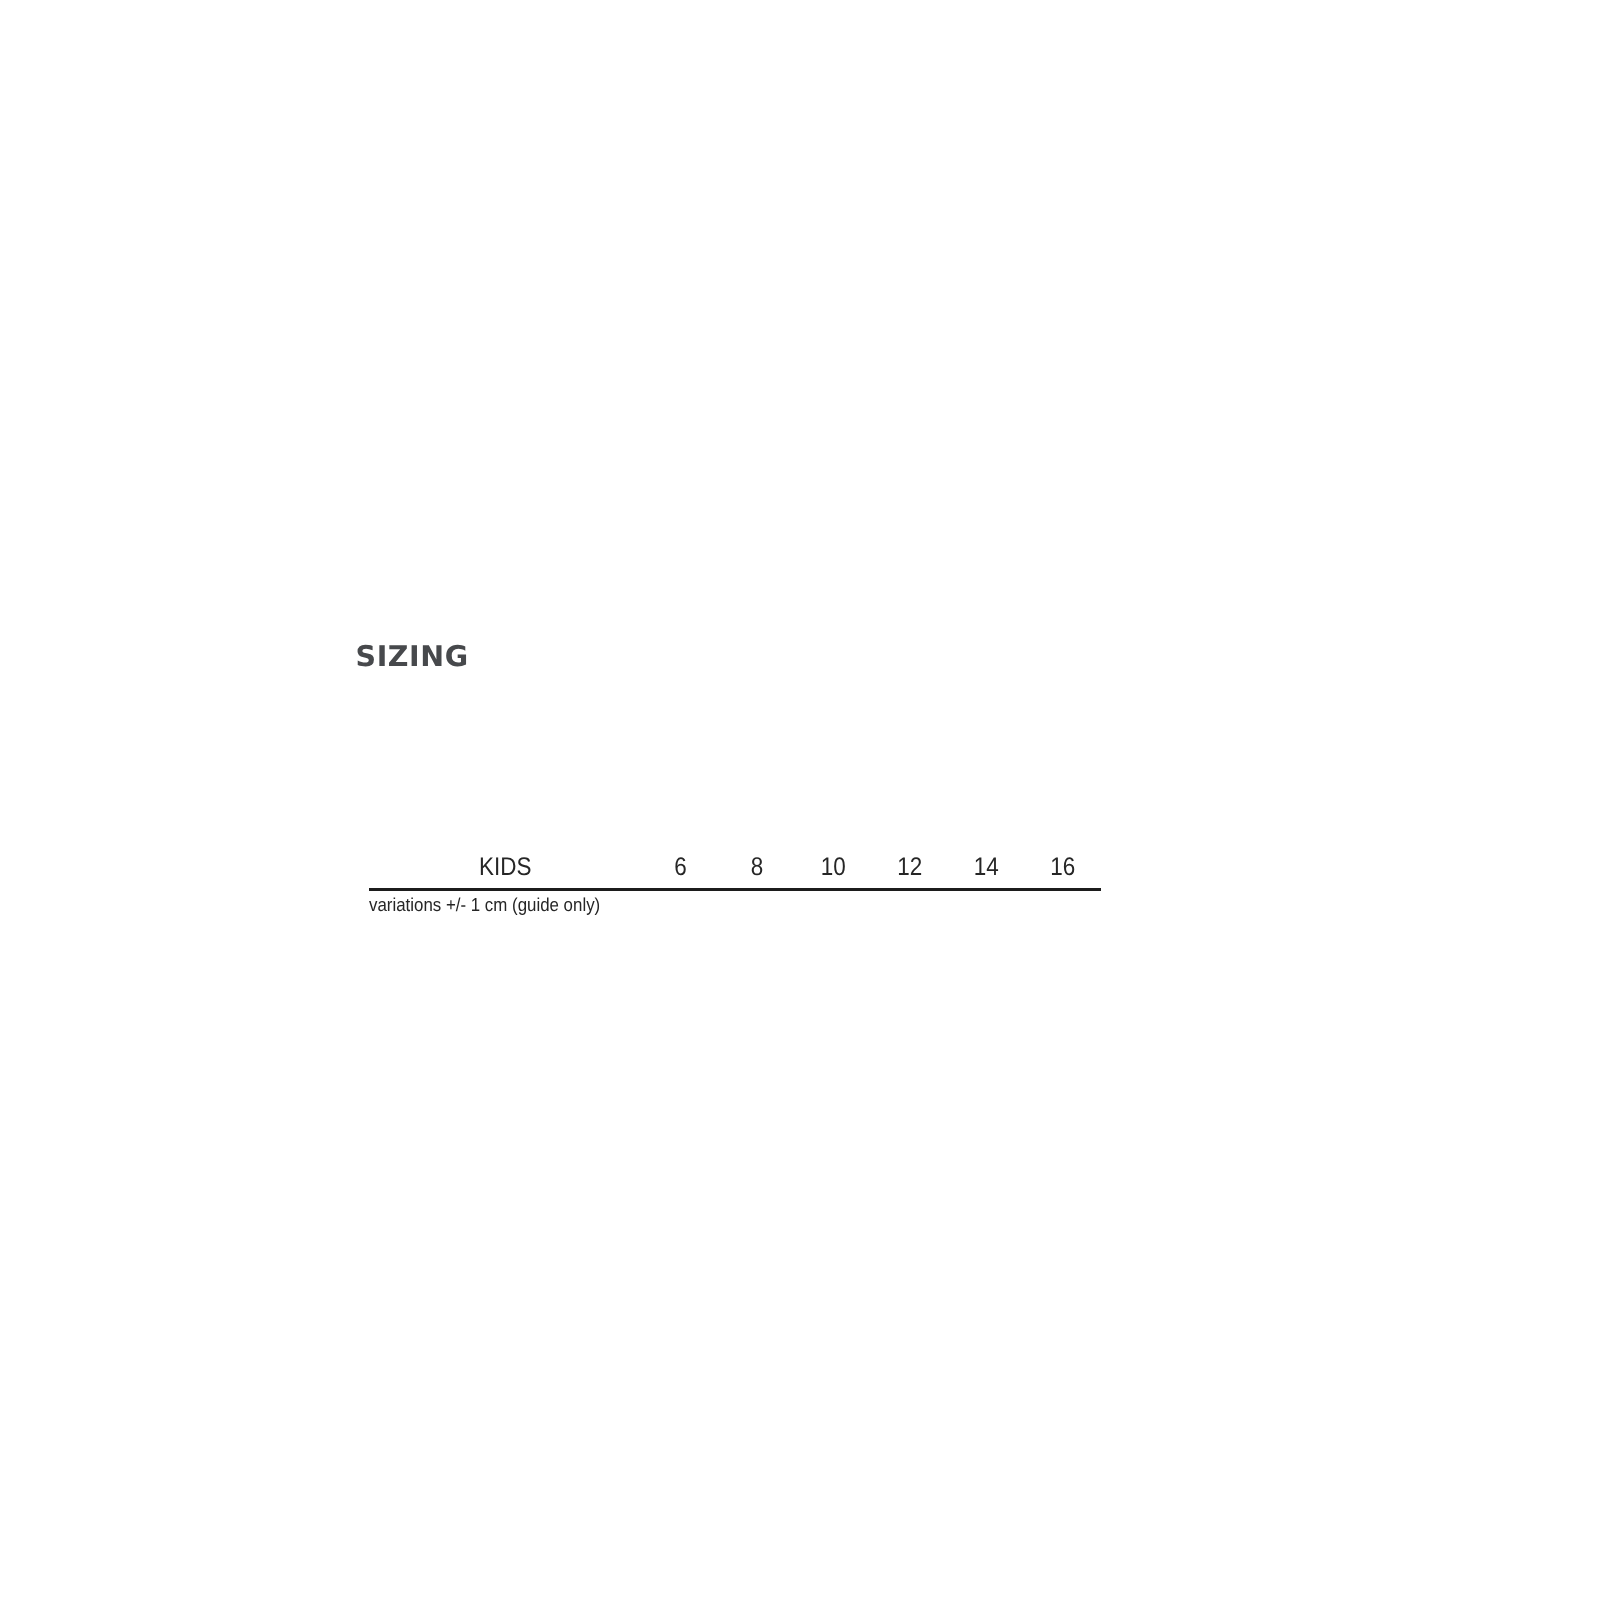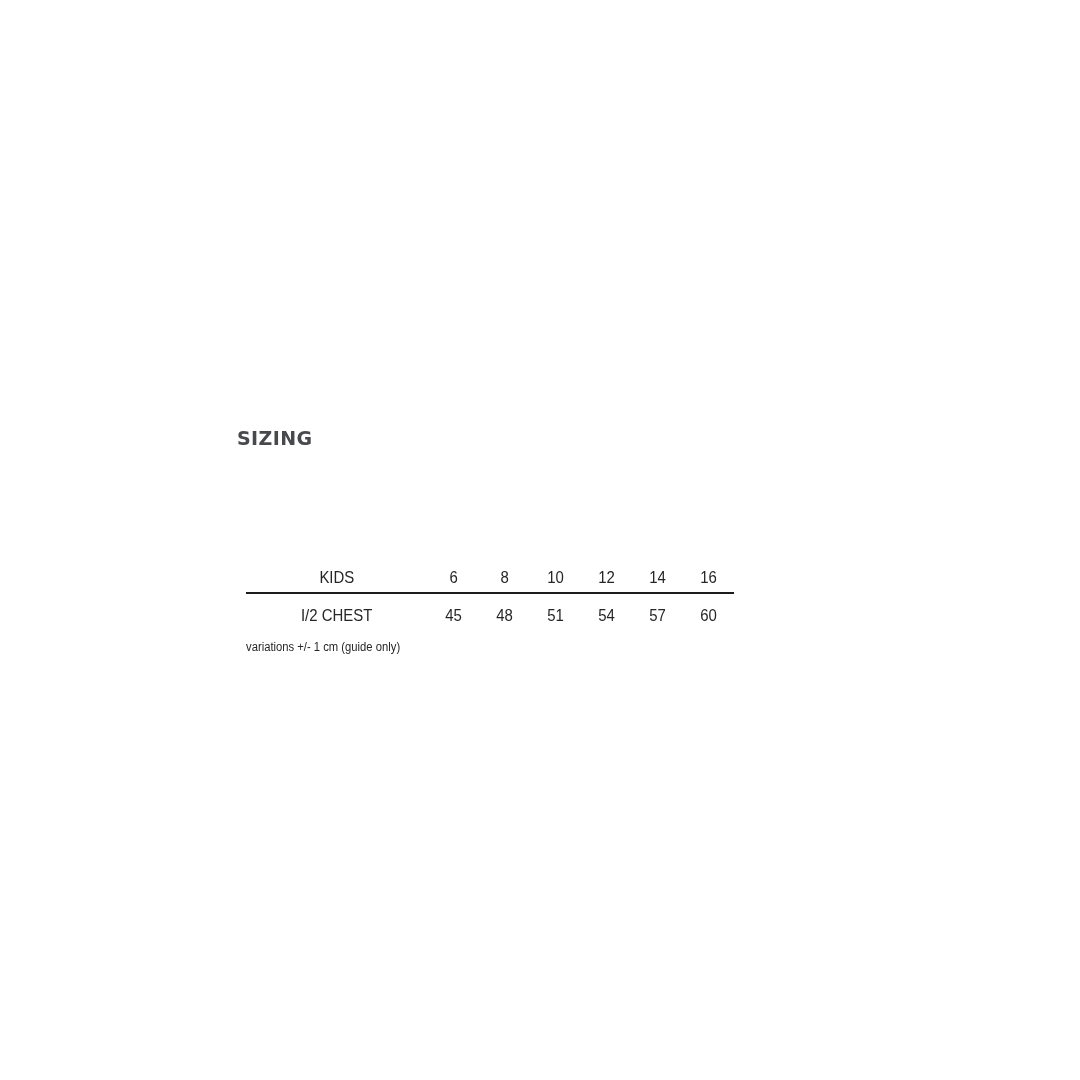--- a/index.html
+++ b/index.html
@@ -115,40 +115,17 @@
     <div class="cell num">
       <span>14</span>
     </div>
     <div class="cell num">
       <span>16</span>
     </div>
   </div>
 
   <div class="divider"></div>
 
-  <div class="t-row data">
-    <div class="cell label">
-      <span>I/2 CHEST</span>
-    </div>
-    <div class="cell num">
-      <span>45</span>
-    </div>
-    <div class="cell num">
-      <span>48</span>
-    </div>
-    <div class="cell num">
-      <span>51</span>
-    </div>
-    <div class="cell num">
-      <span>54</span>
-    </div>
-    <div class="cell num">
-      <span>57</span>
-    </div>
-    <div class="cell num">
-      <span>60</span>
-    </div>
-  </div>
 
   <div class="footnote">
     <span>variations +/- 1 cm (guide only)</span>
   </div>
 </div>
 
 </body></html>

